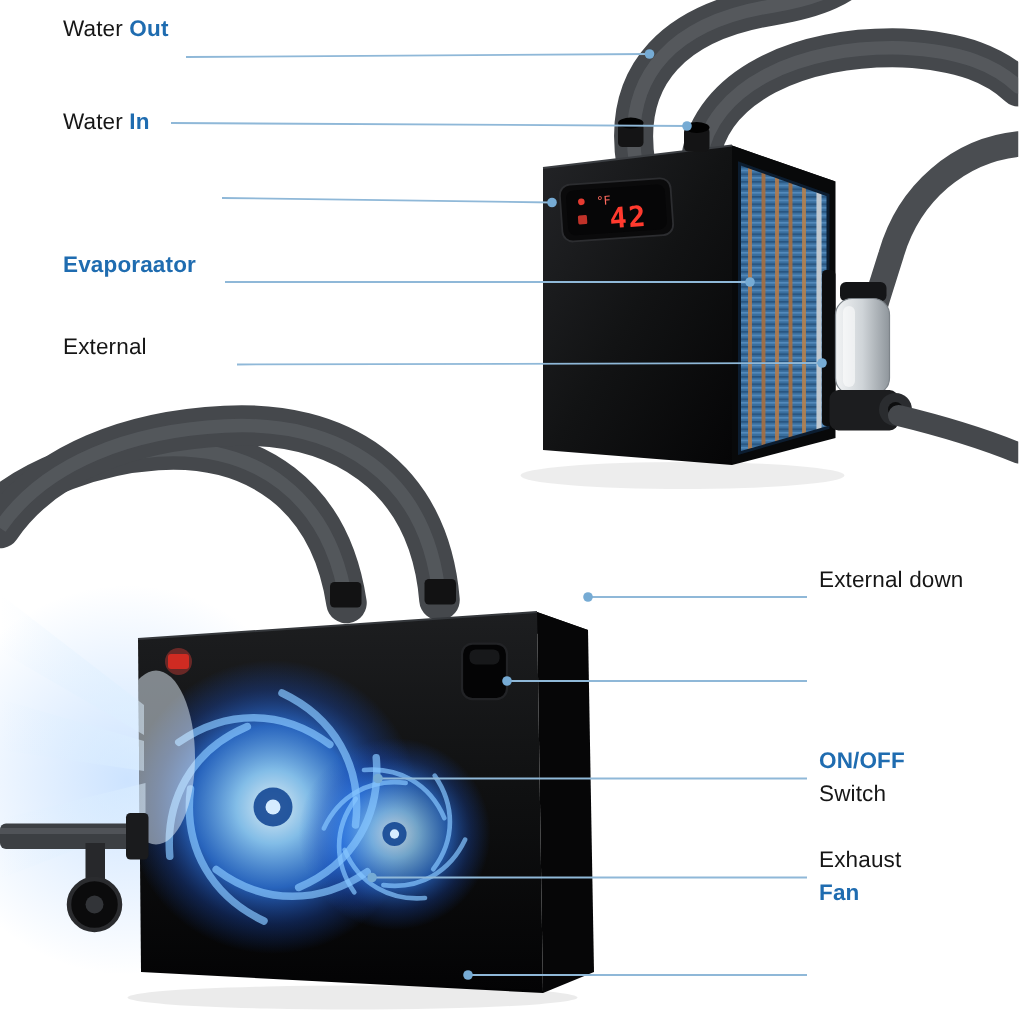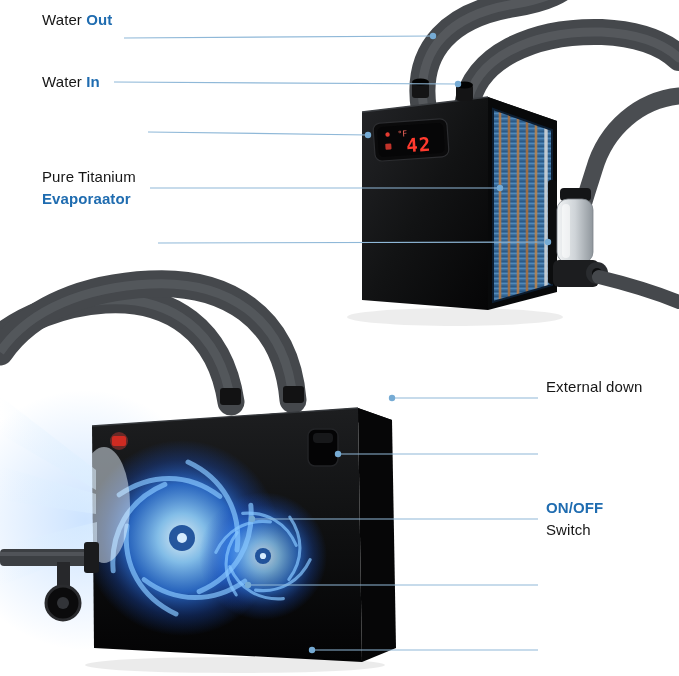--- a/index.html
+++ b/index.html
@@ -250,32 +250,36 @@
     <span class="accent">Out</span>
   </div>
 
   <div class="label left" style="top:71px">
     <span class="plain">Water</span>
     <span class="accent">In</span>
   </div>
 
 
   <div class="label left" style="top:166px">
-    <span class="ln plain">Pure Titanium</span>
     <span class="ln accent">Evaporaator</span>
   </div>
 
   <div class="label left" style="top:221px">
+    <span class="ln plain">External</span>
   </div>
 
   <div class="label right" style="top:376px">
     <span class="ln plain">External down</span>
   </div>
 
 
   <div class="label right" style="top:497px">
     <span class="ln accent">ON/OFF</span>
     <span class="ln plain">Switch</span>
   </div>
 
+  <div class="label right" style="top:563px">
+    <span class="ln plain">Exhaust</span>
+    <span class="ln accent">Fan</span>
+  </div>
 
 
 </div>
 
 </body></html>

